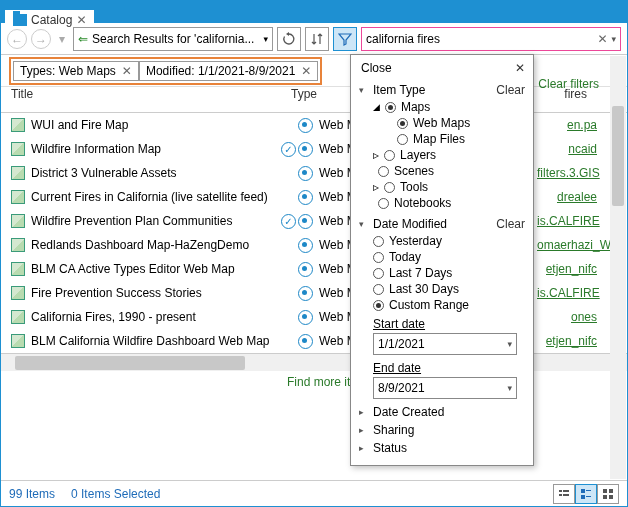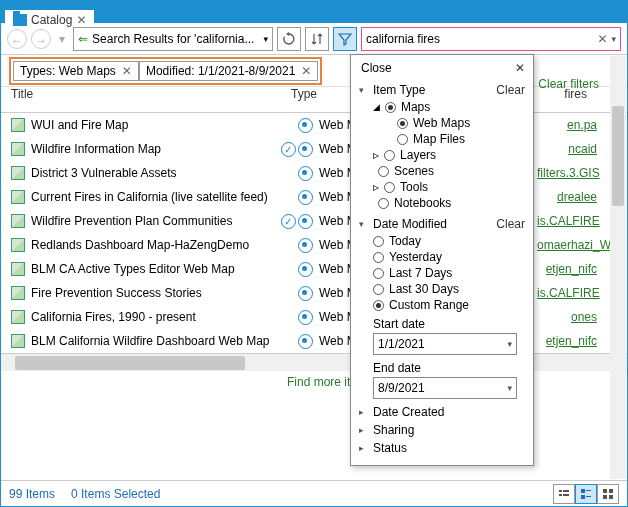--- a/index.html
+++ b/index.html
@@ -53,21 +53,21 @@
 .fp-close { cursor: pointer; color: #333; }
 .fp-section { padding: 2px 8px; }
 .fp-section-head { display: flex; align-items: center; gap: 4px; padding: 2px 0; }
 .fp-section-head .tri { font-size: 9px; color: #555; width: 10px; }
 .fp-section-head .clear { margin-left: auto; color: #333; font-size: 12px; cursor: pointer; }
 .fp-items { padding-left: 14px; }
 .fp-item { display: flex; align-items: center; gap: 5px; padding: 1px 0; }
 .fp-subitems { padding-left: 24px; }
 .radio { width: 11px; height: 11px; border: 1px solid #555; border-radius: 50%; display: inline-flex; align-items: center; justify-content: center; }
 .radio.sel::after { content: ''; width: 5px; height: 5px; background: #333; border-radius: 50%; }
-.fp-date-label { padding: 4px 0 2px 14px; }
+.fp-date-label { padding: 4px 0 2px 14px; text-decoration: underline; }
 .fp-date-field { margin: 0 8px 2px 14px; height: 22px; border: 1px solid #888; display: flex; align-items: center; padding: 0 4px; font-size: 12px;}
 .fp-date-field .dd { margin-left: auto; font-size: 9px; color: #555; }
 .fp-collapsed { padding: 2px 8px 2px 8px; display: flex; align-items: center; gap: 4px;}
 .fp-collapsed .tri { font-size: 9px; color: #555; width: 10px;}
 svg { display: block; }
 </style>
 </head>
 <body>
 
 <div class="title-bar">
@@ -317,25 +317,25 @@
   </div>
   <div class="fp-section">
     <div class="fp-section-head">
       <span class="tri">▾</span>
       <span>Date Modified</span>
       <span class="clear">Clear</span>
     </div>
     <div class="fp-items">
       <div class="fp-item">
           <span class="radio"></span>
+          <span>Yesterday</span>
+        </div>
+      <div class="fp-item">
+          <span class="radio"></span>
           <span>Today</span>
-        </div>
-      <div class="fp-item">
-          <span class="radio"></span>
-          <span>Yesterday</span>
         </div>
       <div class="fp-item">
           <span class="radio"></span>
           <span>Last 7 Days</span>
         </div>
       <div class="fp-item">
           <span class="radio"></span>
           <span>Last 30 Days</span>
         </div>
       <div class="fp-item">

